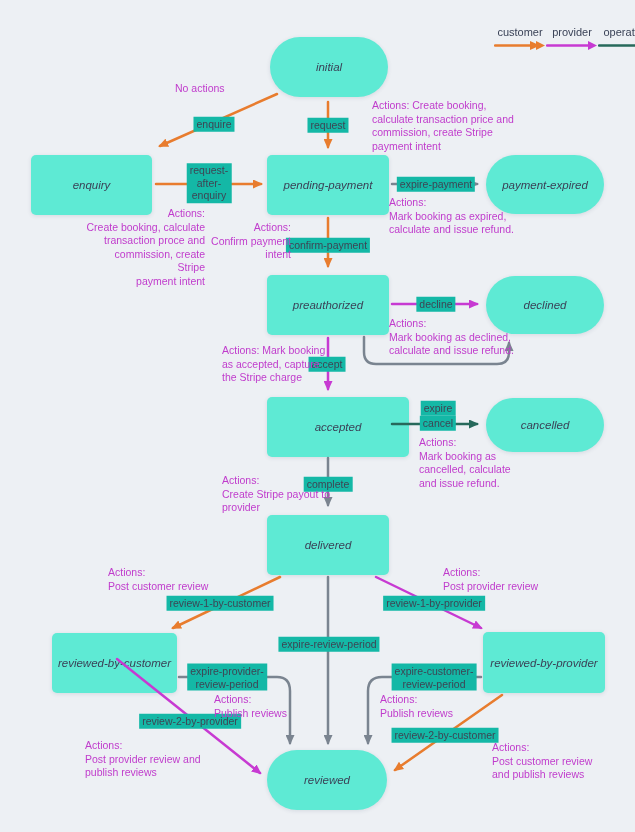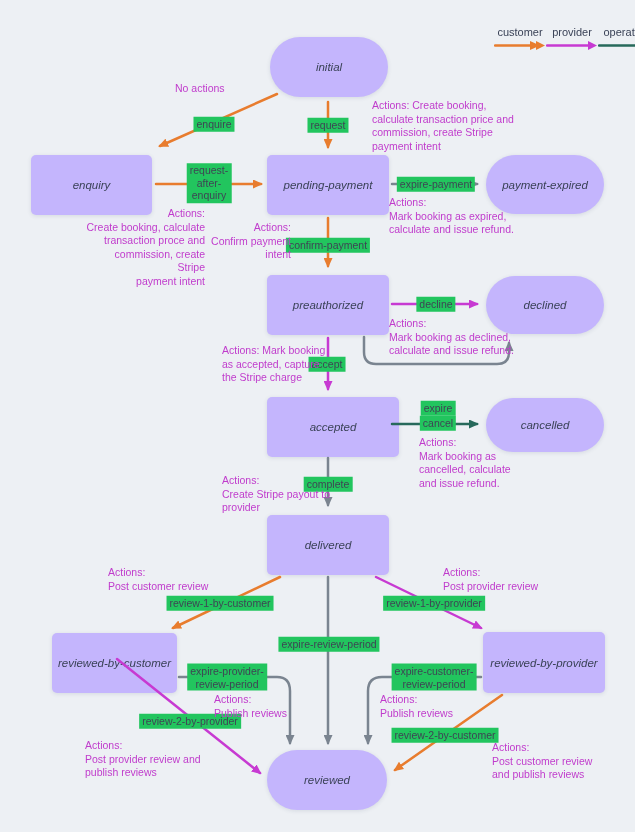--- a/index.html
+++ b/index.html
@@ -1,30 +1,30 @@
 <!DOCTYPE html>
 <html><head>
 <meta charset="utf-8">
 <style>
   html,body{margin:0;padding:0;}
   .canvas{
     position:relative;width:635px;height:832px;background:#edf0f4;
     font-family:"Liberation Sans",sans-serif;overflow:hidden;
   }
   .node{
-    position:absolute;background:#c4b5fd;border-radius:5px;
+    position:absolute;background:#5eead4;border-radius:5px;
     box-shadow:0 1px 4px rgba(40,55,90,.12);
     display:flex;align-items:center;justify-content:center;
     font-style:italic;font-size:11.5px;color:#3a4257;z-index:1;
   }
   .pill{border-radius:30px;}
   .arrows{position:absolute;left:0;top:0;z-index:2;}
   .tlabel{
     position:absolute;transform:translate(-50%,-50%);
-    background:#22c55e;color:#3e4554;font-size:10.5px;line-height:12.5px;
+    background:#14b8a6;color:#3e4554;font-size:10.5px;line-height:12.5px;
     text-align:center;padding:1px 3px;white-space:pre-line;z-index:3;
   }
   .actions{
     position:absolute;color:#c03ccc;font-size:10.5px;line-height:13.5px;
     white-space:pre-line;z-index:3;
   }
   .actions.right{text-align:right;}
   .legend{position:absolute;left:494px;top:26px;width:70px;z-index:3;
     display:flex;flex-direction:row;align-items:center;}
   .legend-item{display:flex;flex-direction:column;align-items:center;margin-bottom:6px;}
@@ -46,21 +46,21 @@
     </div>
   <div class="node pill" style="left:486px;top:155px;width:118px;height:59px;">
       <span>payment-expired</span>
     </div>
   <div class="node" style="left:267px;top:275px;width:122px;height:60px;">
       <span>preauthorized</span>
     </div>
   <div class="node pill" style="left:486px;top:276px;width:118px;height:58px;">
       <span>declined</span>
     </div>
-  <div class="node" style="left:267px;top:397px;width:132px;height:60px;">
+  <div class="node" style="left:267px;top:397px;width:142px;height:60px;">
       <span>accepted</span>
     </div>
   <div class="node pill" style="left:486px;top:398px;width:118px;height:54px;">
       <span>cancelled</span>
     </div>
   <div class="node" style="left:267px;top:515px;width:122px;height:60px;">
       <span>delivered</span>
     </div>
   <div class="node" style="left:52px;top:633px;width:125px;height:60px;">
       <span>reviewed-by-customer</span>

